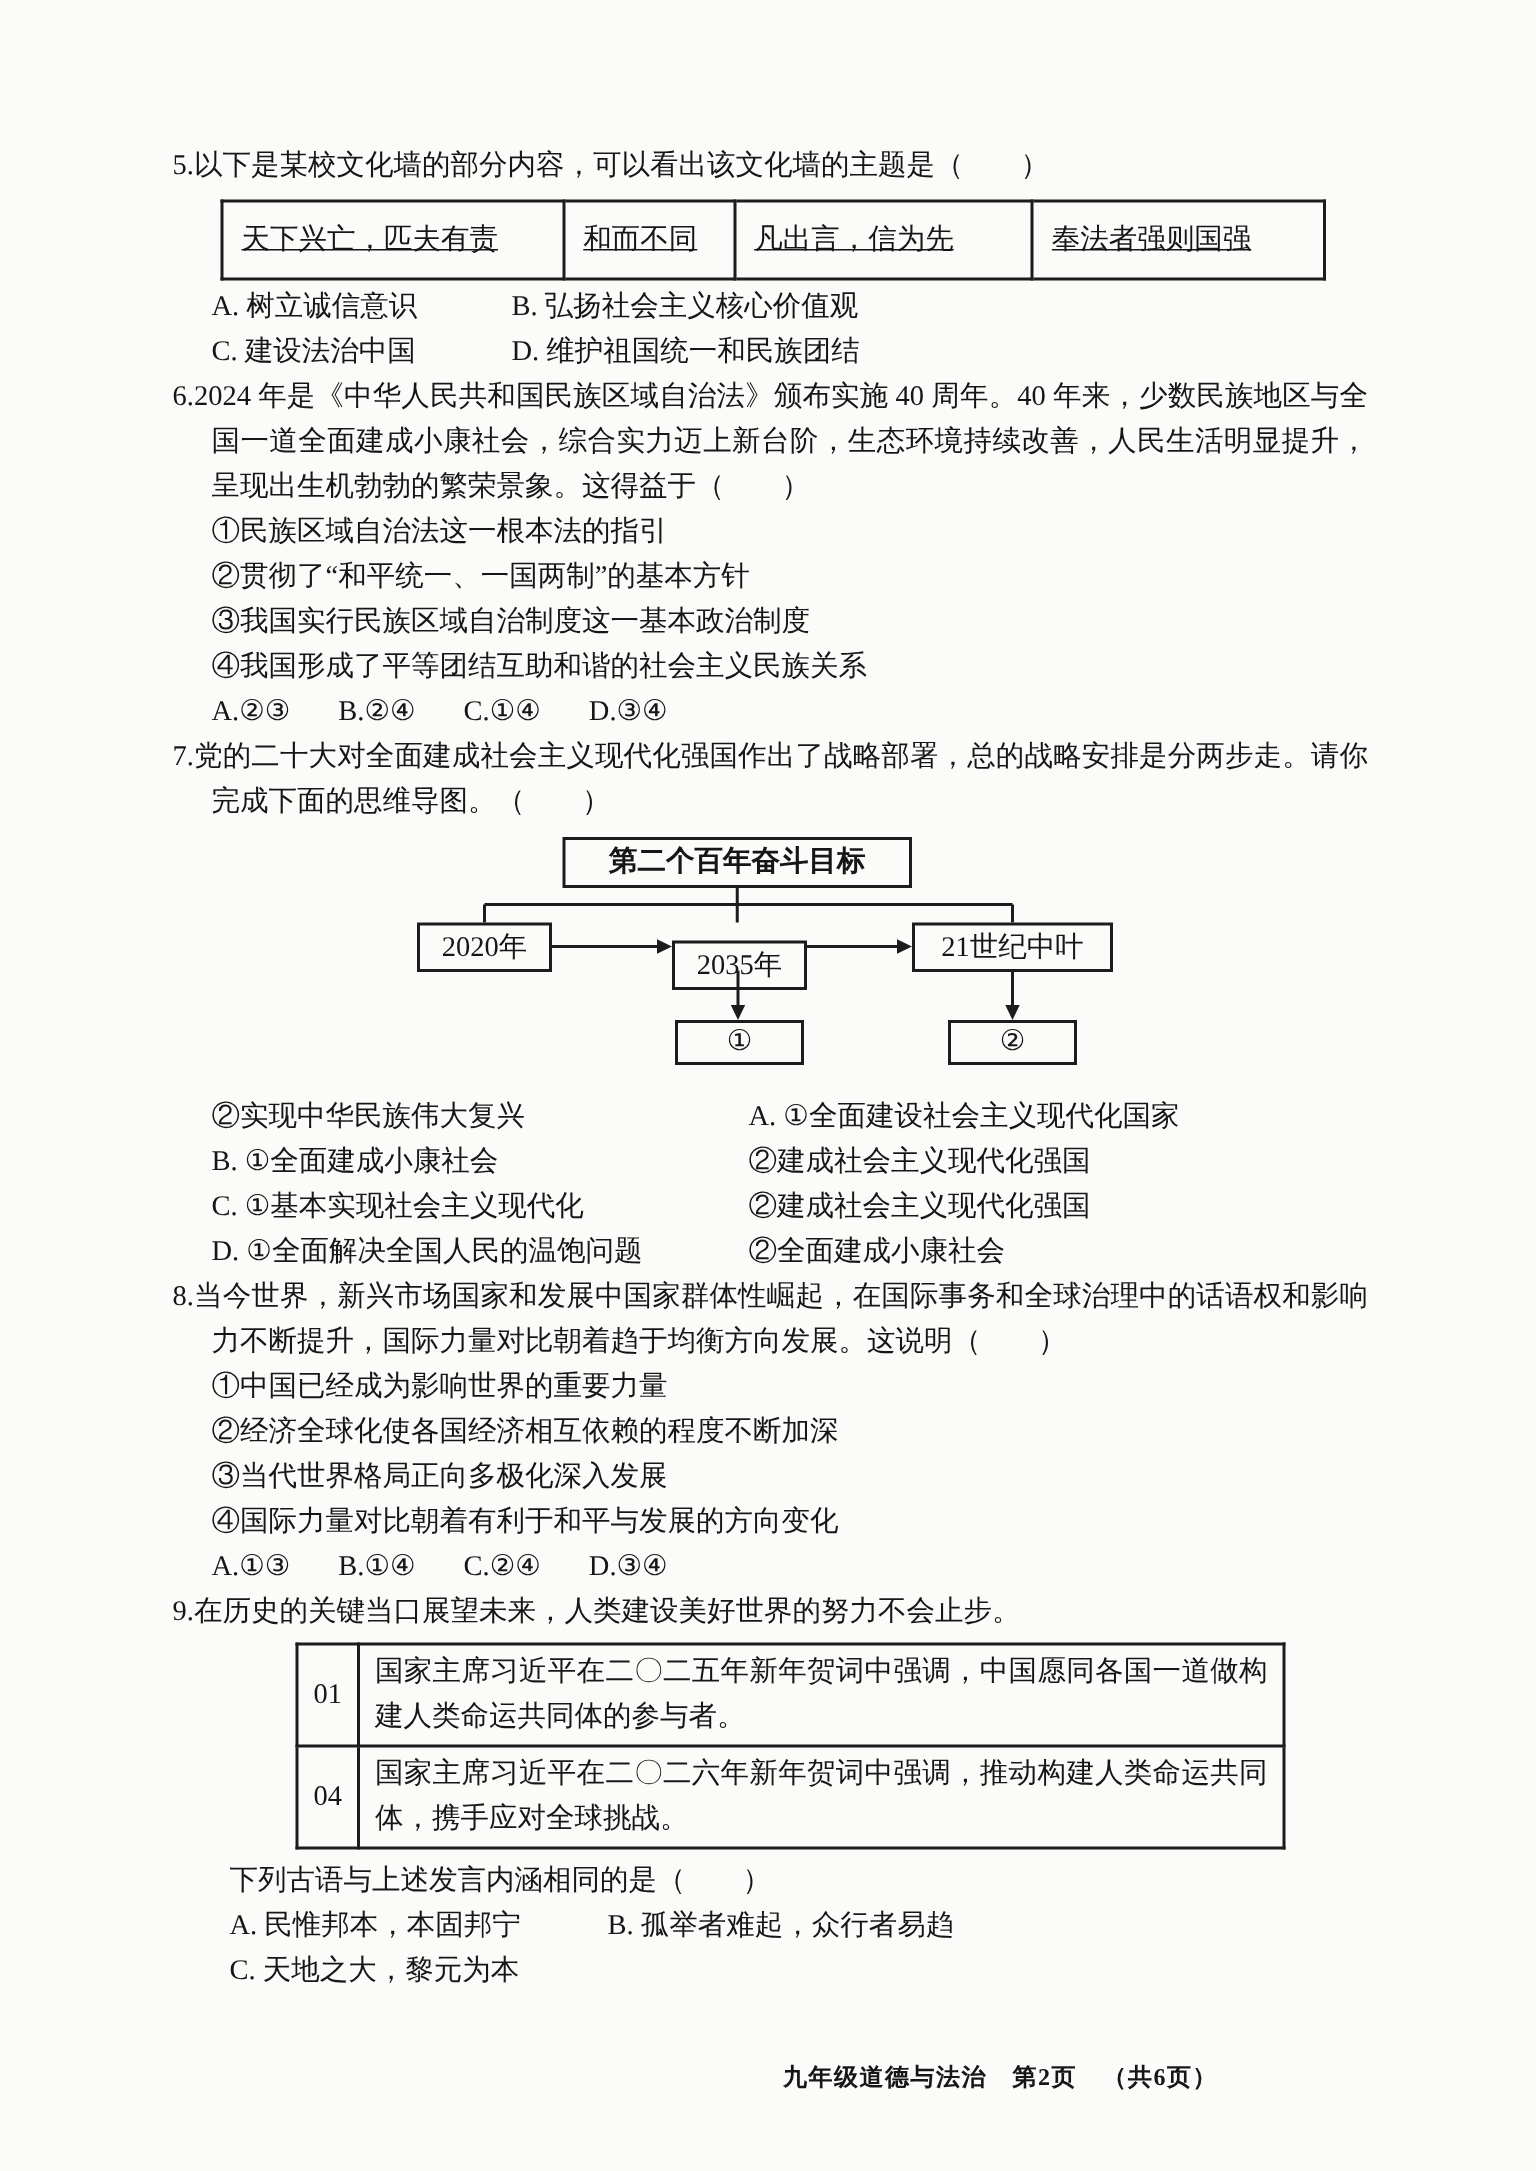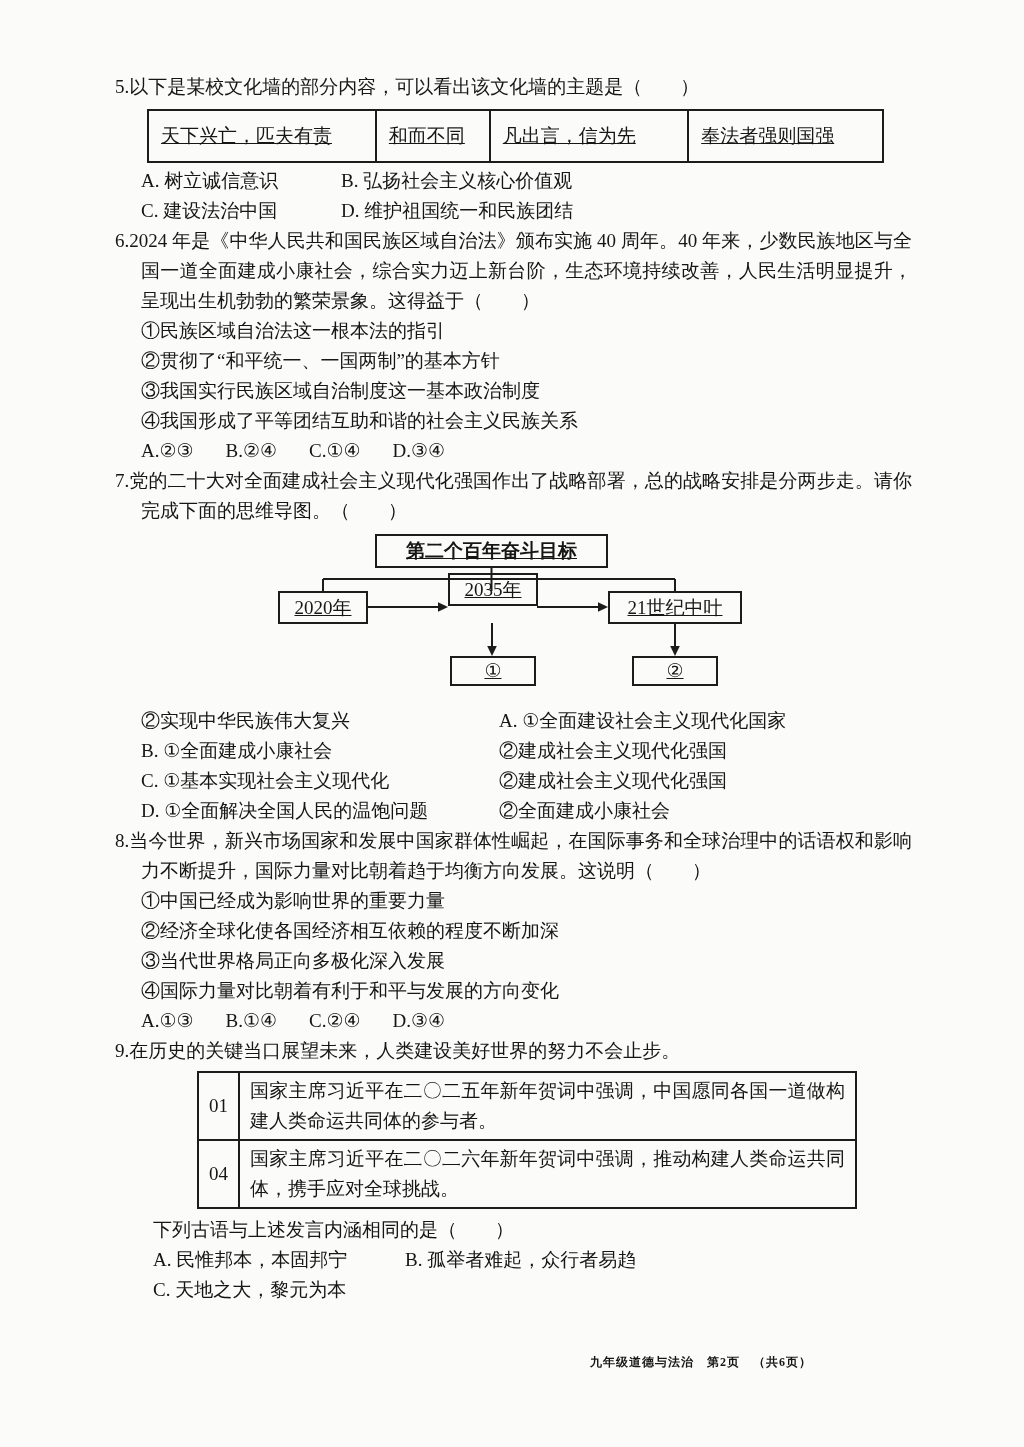--- a/index.html
+++ b/index.html
@@ -6,21 +6,21 @@
   html,body { width:1024px; height:1447px; }
   body {
     background:#fbfbf9;
     color:#161616;
     font-family:"Liberation Serif", serif;
     font-size:19px;
     line-height:30px;
     overflow:hidden;
     position:relative;
   }
-  .page { padding:72px 112px 0 115px; }
+  .page { padding:72px 112px 0 115px;margin-top:24px; }
   .stem { padding-left:26px; text-indent:-26px; text-align:justify; }
   .sub  { padding-left:26px; }
   .sub-more { padding-left:38px; }
 
   
   table.q5-table { border-collapse:collapse; table-layout:fixed; width:737px; margin:7px 0 3px 32px;text-decoration:underline; }
   table.q5-table td { border:2px solid #1c1c1c; height:52px; padding:2px 12px; vertical-align:middle; }
   .q5c0 { width:31%; } .q5c1 { width:15.5%; } .q5c2 { width:27%; } .q5c3 { width:26.5%; }
 
   
@@ -28,39 +28,39 @@
   .opts-inline { padding-left:26px; display:flex; gap:32px; }
   .q7-opt-row { padding-left:26px; display:grid; grid-template-columns:358px 1fr; }
   .q9-opts { padding-left:38px; display:grid; grid-template-columns:252px 1fr; }
 
   
   .diagram { position:relative; width:660px; height:168px; margin:8px 0 4px 24px; }
   .dlines { position:absolute; left:0; top:0; }
   .dbox {
     position:absolute; border:2px solid #1c1c1c;
     display:flex; align-items:center; justify-content:center;
-    line-height:22px; text-align:center; background:transparent;text-decoration:underline;
+    line-height:22px; text-align:center; background:transparent;
   }
   .d-top   { left:236px; top:0;    width:233px; height:34px; font-weight:bold; }
   .d-2020  { left:139px; top:57px; width:90px;  height:33px; }
-  .d-2035  { left:309px; top:39px; width:90px;  height:33px; }
+  .d-2035  { left:309px; top:69px; width:90px;  height:33px; }
   .d-21    { left:469px; top:57px; width:134px; height:33px; }
   .d-b1    { left:311px; top:122px; width:86px; height:30px; }
   .d-b2    { left:493px; top:122px; width:86px; height:30px; }
 
   
   table.q9-table { border-collapse:collapse; width:660px; margin:5px 0 6px 82px; }
   table.q9-table td { border:2px solid #1c1c1c; padding:3px 10px; vertical-align:middle; text-align:justify; }
   td.rownum { width:32px; text-align:left; padding-left:6px; }
 
   .footer {
     margin-top:42px;
     text-align:right;
     padding-right:100px;
-    font-size:12px;
+    font-size:16px;
     font-weight:600;
     letter-spacing:1px;
   }
 </style>
 </head>
 <body>
 
 <div class="page">
 
   <section class="question">

